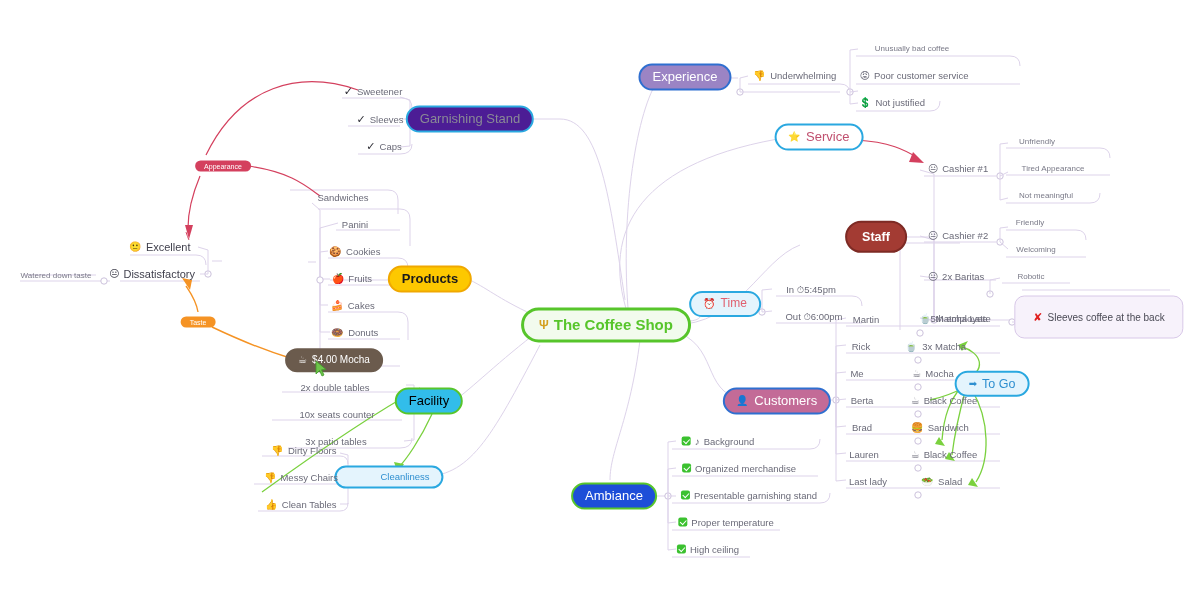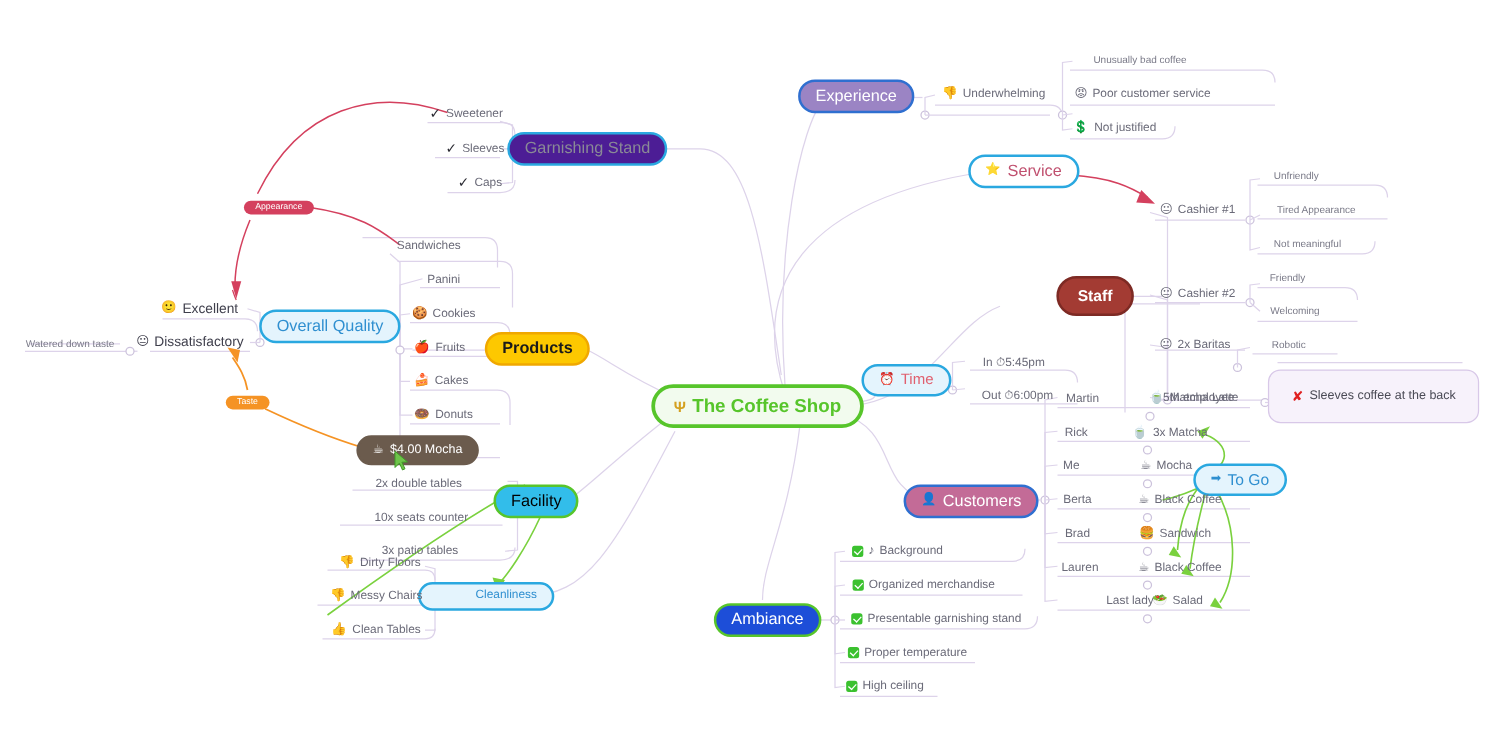--- a/index.html
+++ b/index.html
@@ -328,25 +328,20 @@
         <span>Facility</span>
       </div>
   </div>
 
   <div class="node" style="left:614px;top:496px">
     <div class="pill t-ambiance">
         <span>Ambiance</span>
       </div>
   </div>
 
-  <div class="node" style="left:264px;top:261px">
-    <div class="pill t-quality">
-        <span>Overall Quality</span>
-      </div>
-  </div>
 
   <div class="node" style="left:470px;top:119px">
     <div class="pill t-garnish">
         <span>Garnishing Stand</span>
       </div>
   </div>
 
   <div class="node" style="left:389px;top:477px">
     <div class="pill t-clean">
         <span>Cleanliness</span>
@@ -566,21 +561,21 @@
   </div>
 
   <div class="leaf mid" style="left:864px;top:454px">
     <span>Lauren</span>
   </div>
   <div class="leaf mid" style="left:944px;top:454px">
     <span class="ico">☕</span>
     <span>Black Coffee</span>
   </div>
 
-  <div class="leaf mid" style="left:904px;top:481px">
+  <div class="leaf mid" style="left:868px;top:481px">
     <span>Last lady</span>
   </div>
   <div class="leaf mid" style="left:942px;top:481px">
     <span class="ico">🥗</span>
     <span>Salad</span>
   </div>
 
   <svg class="cursor" style="left:315px;top:360px;width:14px;height:18px" viewBox="0 0 14 18">
     <path d="M1 1 L1 14 L4.5 10.5 L7 16 L9 15 L6.5 9.8 L11 9.5 Z" fill="#6ec44a" stroke="#3f9c28" stroke-width="0.8"></path>
   </svg>

